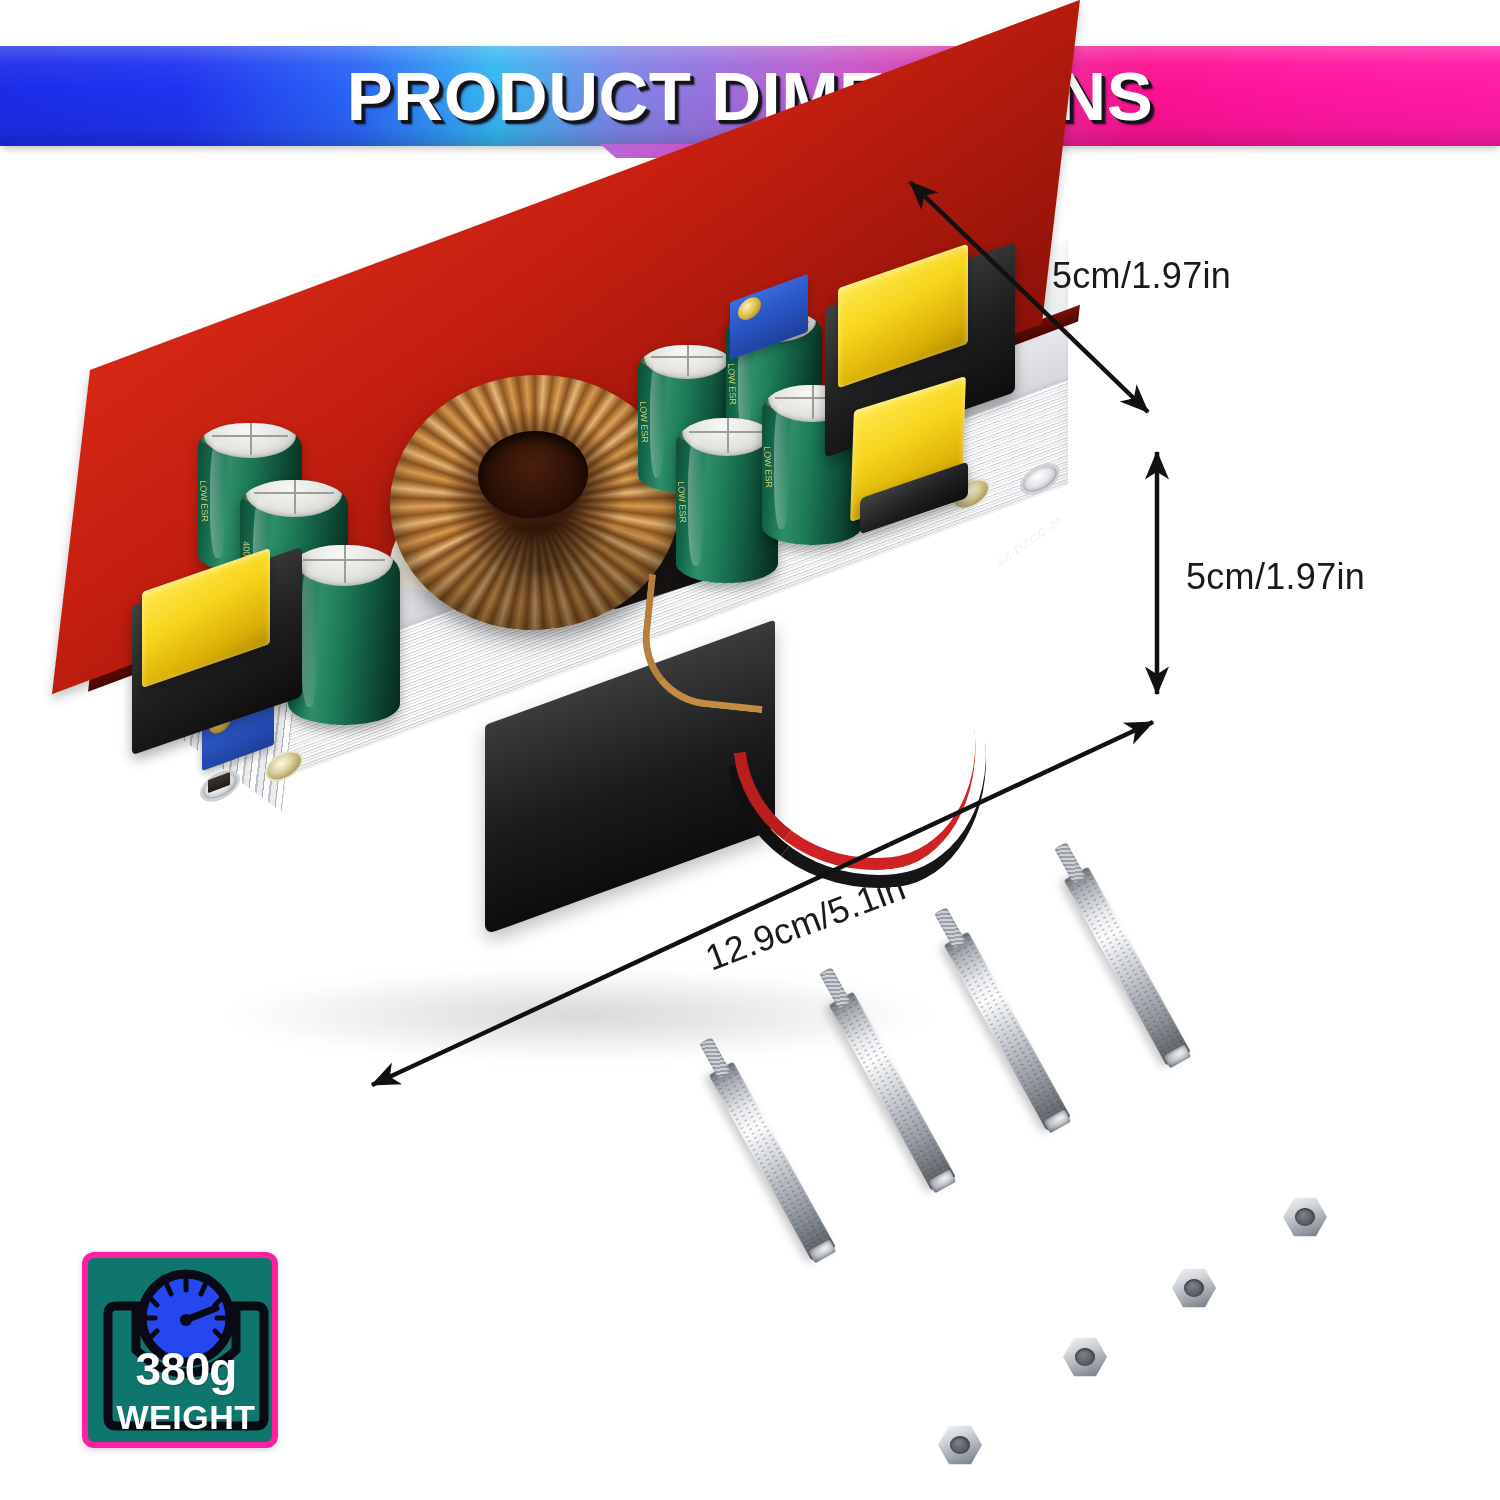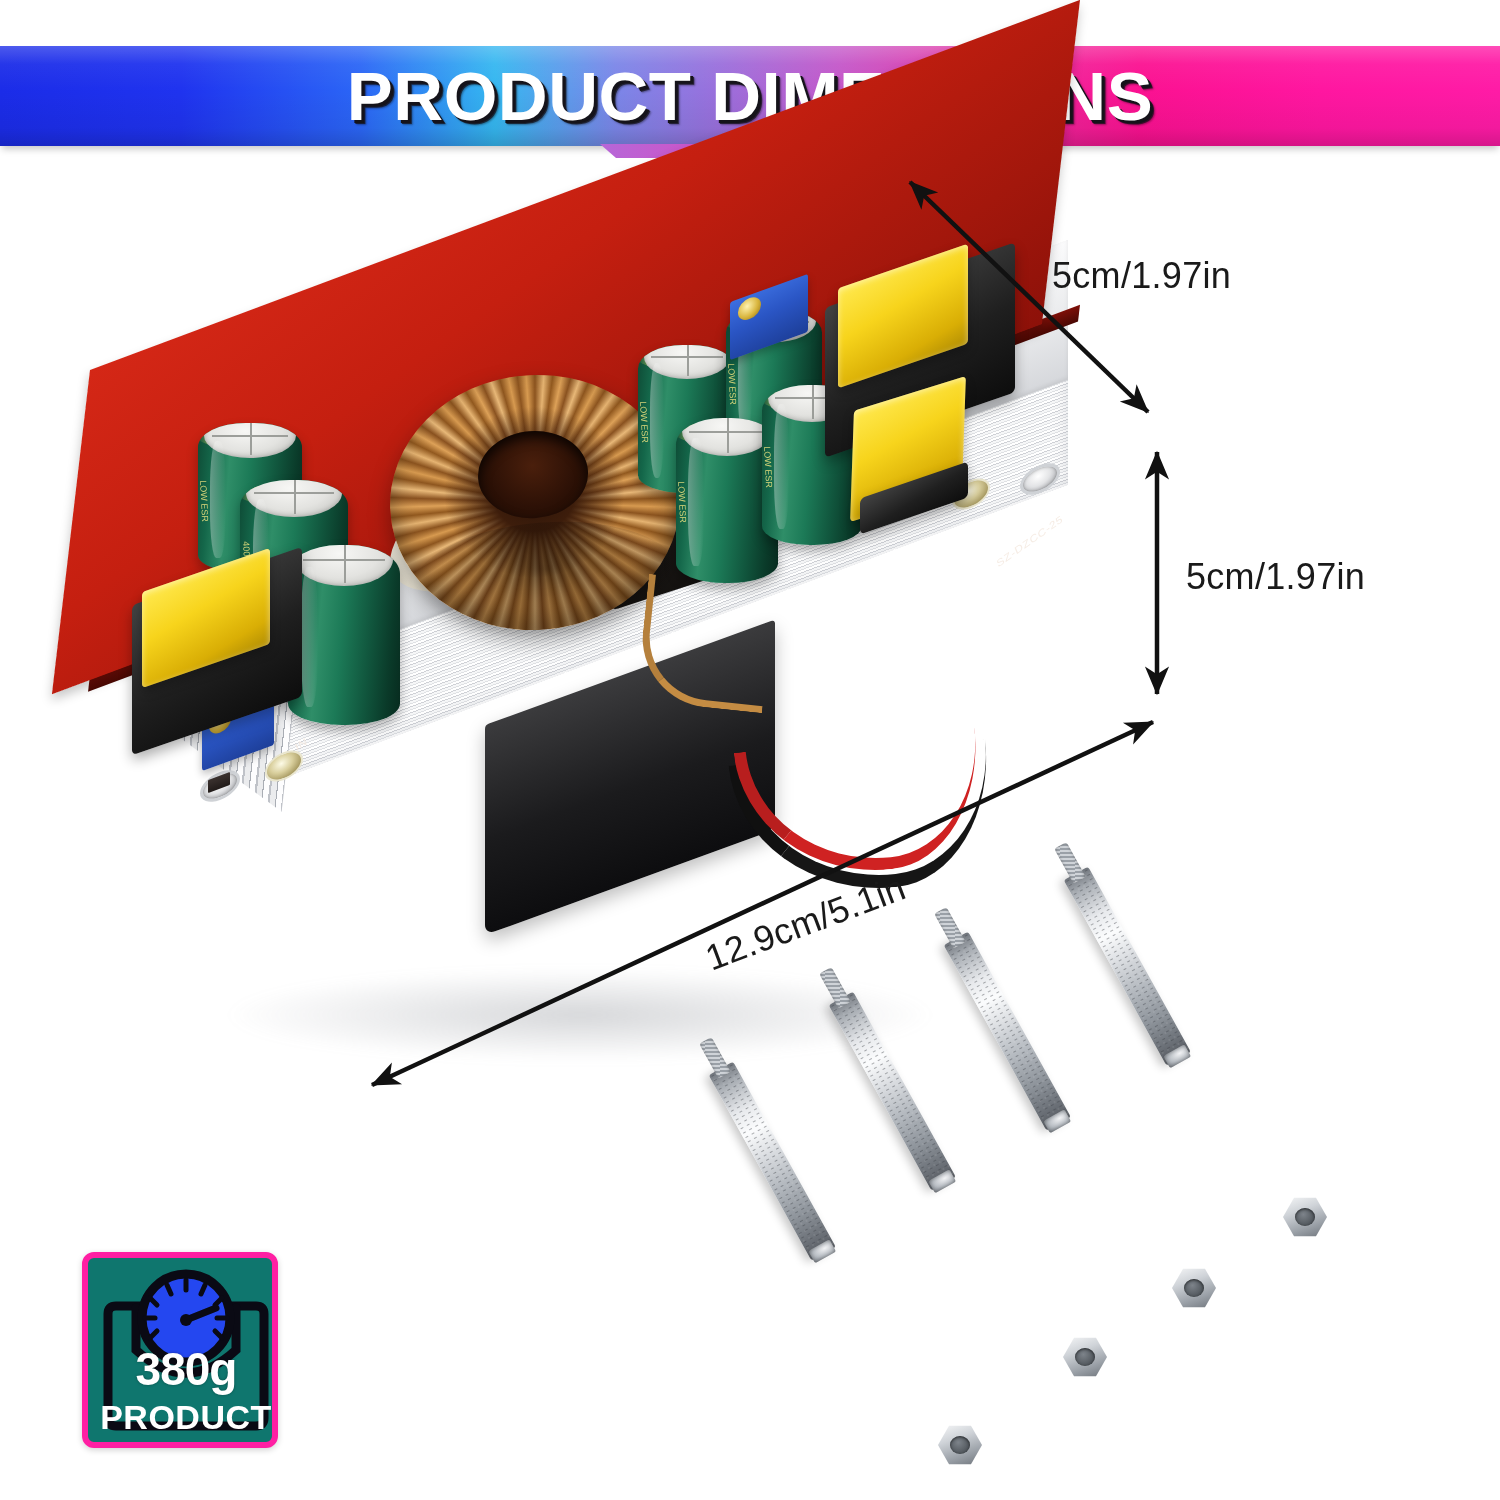--- a/index.html
+++ b/index.html
@@ -872,16 +872,16 @@
         <line x1="57" y1="60" x2="67" y2="60"></line>
         <line x1="139" y1="60" x2="129" y2="60"></line>
         <line x1="62" y1="80" x2="69" y2="73"></line>
         <line x1="134" y1="80" x2="127" y2="73"></line>
       </g>
 
       <line x1="98" y1="62" x2="128" y2="50" stroke="#0a0a14" stroke-width="7" stroke-linecap="round"></line>
       <circle cx="98" cy="62" r="6" fill="#0a0a14"></circle>
     </svg>
     <div id="weight-value">380g</div>
-    <div id="weight-caption">PRODUCT</div>
+    <div id="weight-caption">WEIGHT</div>
   </div>
 
 </div>
 
 </body></html>

